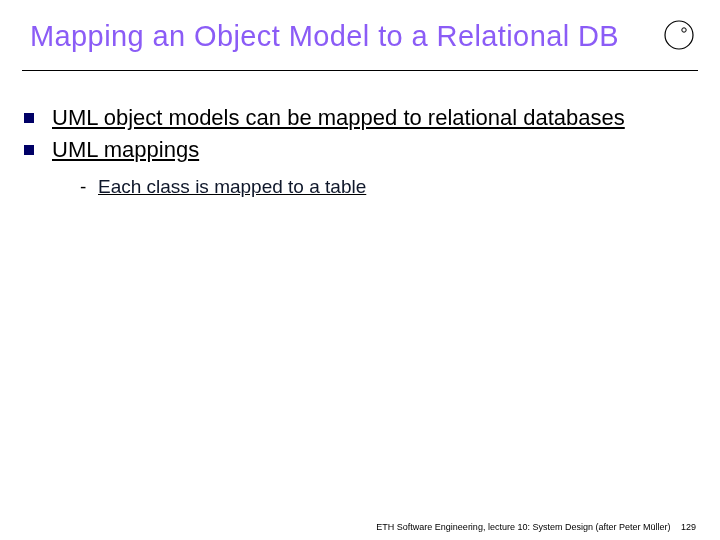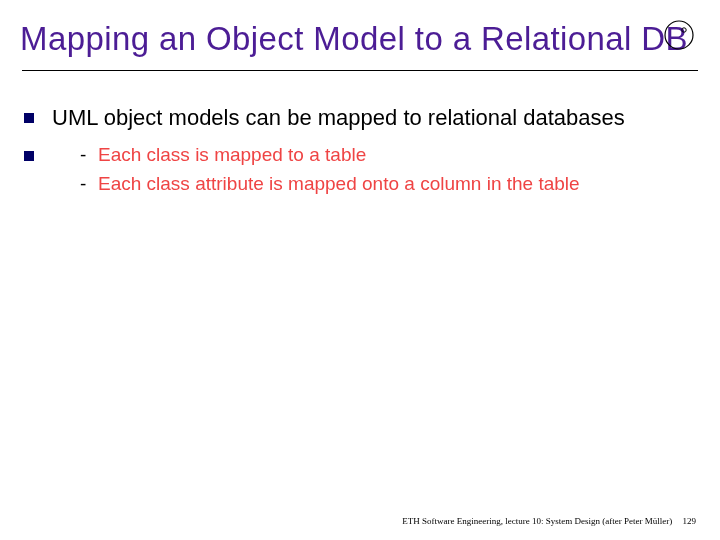--- a/index.html
+++ b/index.html
@@ -15,23 +15,23 @@
   }
   .slide {
     position: relative;
     width: 720px;
     height: 540px;
     box-sizing: border-box;
   }
   .title {
     position: absolute;
     top: 20px;
-    left: 20px;
-    font-size: 33px;
-    color: #4c1d95;
+    left: 30px;
+    font-size: 29px;
+    color: #8b5cf6;
     letter-spacing: 0.4px;
   }
   .hr {
     position: absolute;
     top: 70px;
     left: 22px;
     width: 676px;
     height: 0;
     border-top: 1.5px solid #000;
   }
@@ -54,20 +54,21 @@
     margin: 0;
     padding: 0;
   }
   ul.bullets > li {
     position: relative;
     padding-left: 30px;
     font-size: 22px;
     line-height: 1.28;
     margin-bottom: 4px;
     color: #000;
+    text-decoration: underline;
   }
   ul.bullets > li::before {
     content: "";
     position: absolute;
     left: 2px;
     top: 9px;
     width: 10px;
     height: 10px;
     background: #000066;
   }
@@ -76,36 +77,36 @@
     margin: 10px 0 8px 0;
     padding: 0 0 0 26px;
   }
   ul.sub > li {
     position: relative;
     padding-left: 20px;
     font-size: 19px;
     line-height: 1.32;
     margin-bottom: 4px;
     font-family: Arial, Helvetica, sans-serif;
-    color: #ef4444;
+    color: #0f172a;
   }
   ul.sub > li::before {
     content: "-";
     position: absolute;
     left: 2px;
     top: 0;
     color: #000;
   }
   .footer {
     position: absolute;
-    bottom: 14px;
+    bottom: 8px;
     right: 24px;
     font-size: 9px;
     color: #000;
-    font-family: Liberation Serif, serif;
+    font-family: Liberation Sans, sans-serif;
   }
   .slidenum {
     margin-left: 8px;
   }
 </style>
 </head>
 <body>
 
 <div class="slide">
 
@@ -117,23 +118,23 @@
       <circle cx="22" cy="12" r="2.2" fill="none" stroke="#000" stroke-width="1"></circle>
     </svg>
   </div>
 
   <div class="hr"></div>
 
   <div class="content">
     <ul class="bullets">
       <li>UML object models can be mapped to relational databases</li>
       <li>
+        <span>UML mappings</span>
         <ul class="sub">
           <li>Each class is mapped to a table</li>
-          <li>Each class attribute is mapped onto a column in the table</li>
         </ul>
       </li>
     </ul>
   </div>
 
   <div class="footer">
     <span>ETH Software Engineering, lecture 10: System Design (after Peter Müller)</span>
     <span class="slidenum">129</span>
   </div>
 

